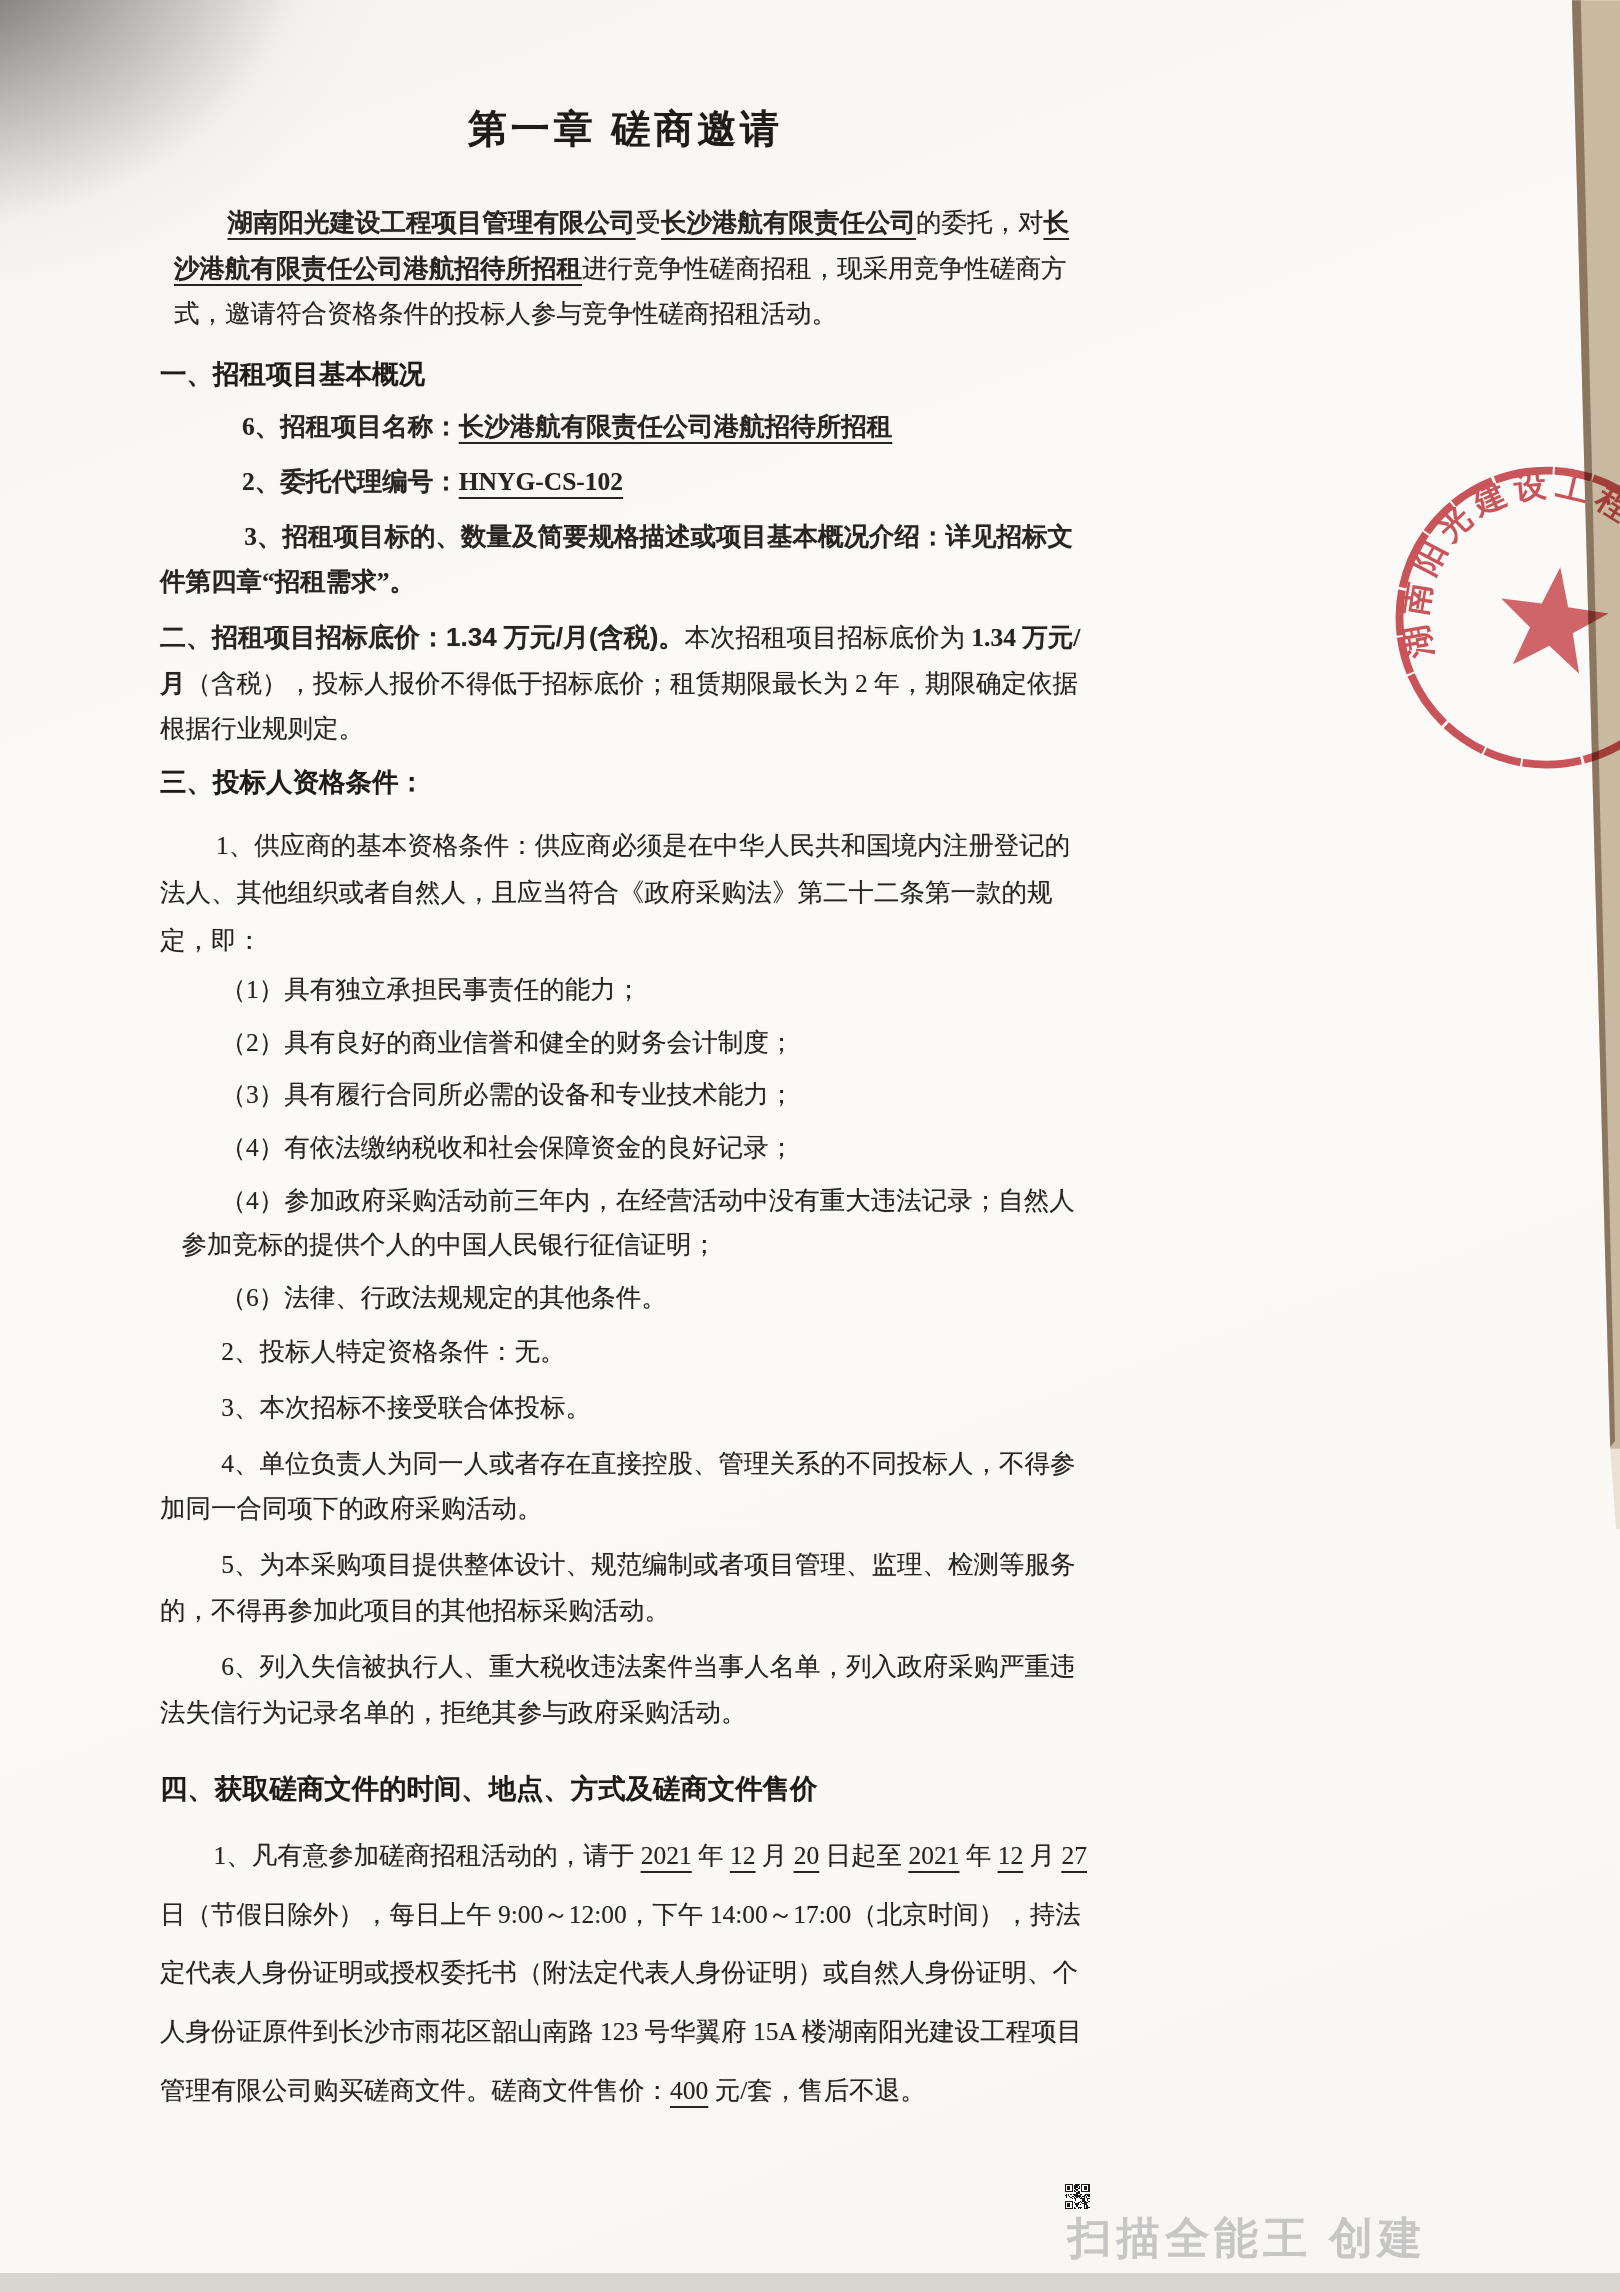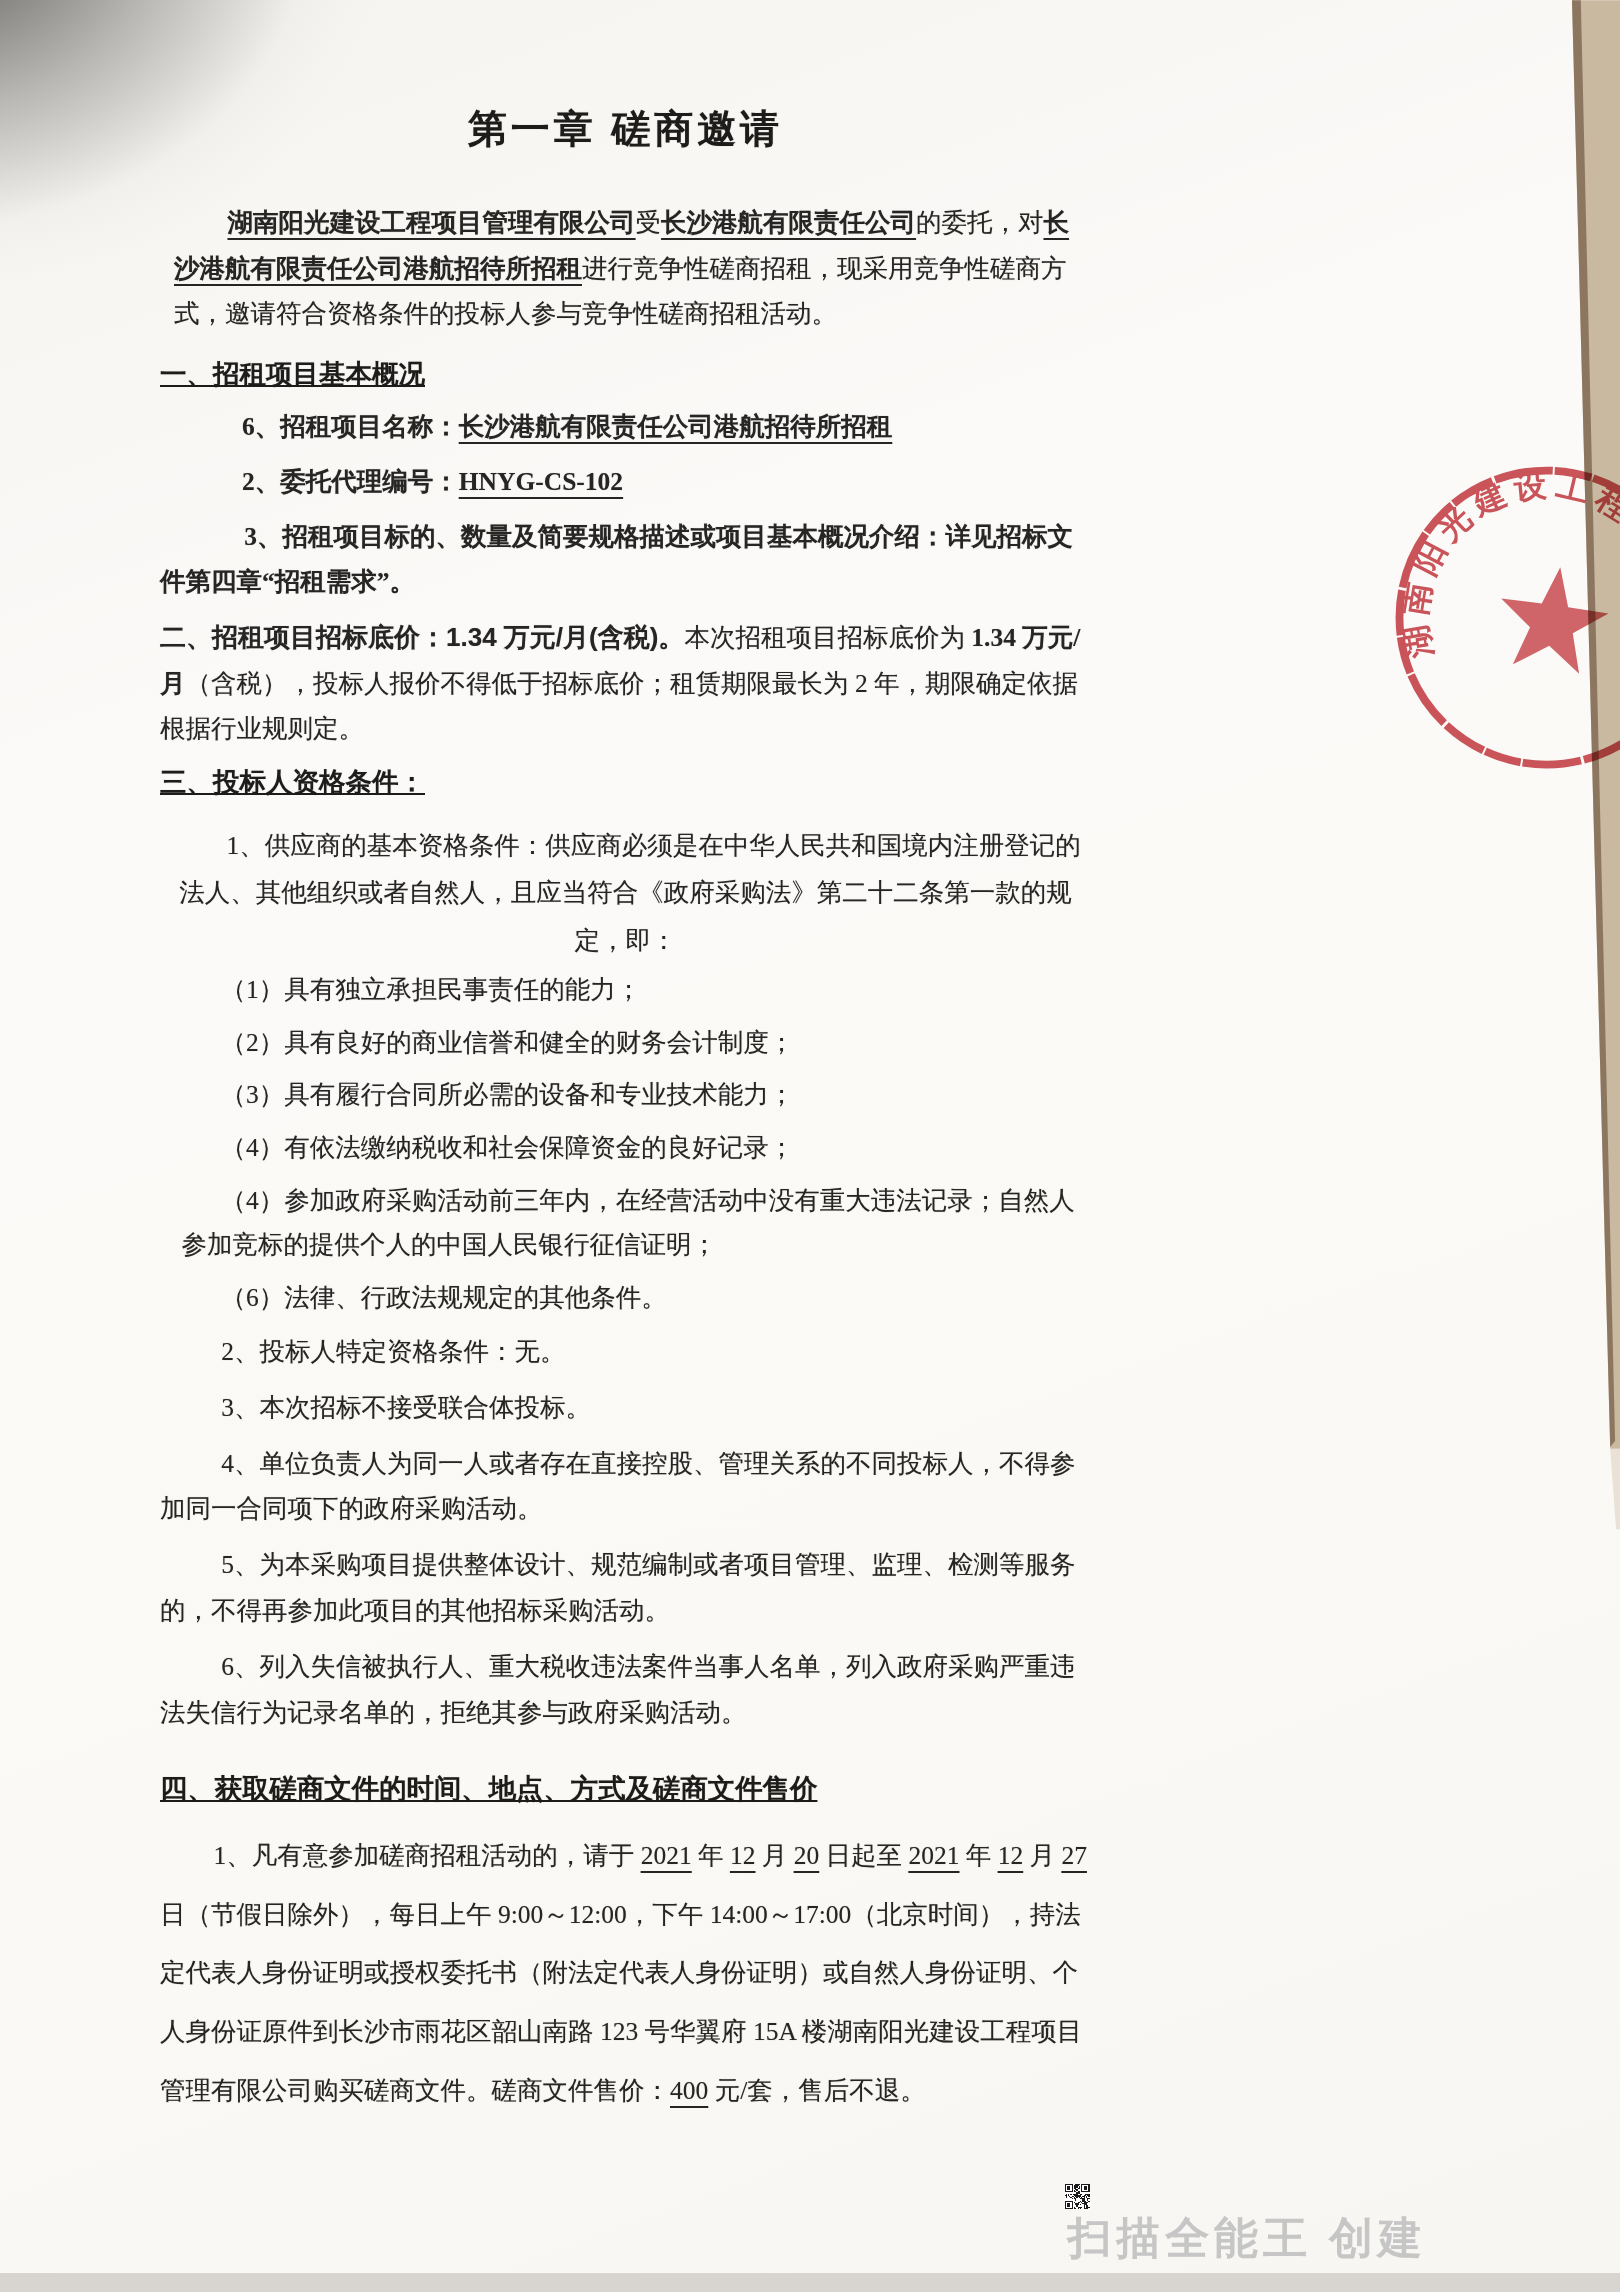--- a/index.html
+++ b/index.html
@@ -23,27 +23,27 @@
     font-family:"Liberation Sans","DejaVu Sans",sans-serif;
     font-size:39px;font-weight:700;text-align:center;
     margin:0 0 37px 0;letter-spacing:3.9px;color:#1d1c1a;
   }
   .para{margin:14px;}
   .indent2{text-indent:2.1em;}
   .b{font-weight:700;}
   .u{text-decoration:underline;text-underline-offset:6.9px;text-decoration-thickness:2px;}
   .sec-h{
     font-family:"Liberation Sans","DejaVu Sans",sans-serif;
-    font-weight:700;font-size:26.5px;color:#1d1c1a;margin:7.8px 0 5.9px 0;text-decoration:underline;
+    font-weight:700;font-size:26.5px;color:#1d1c1a;margin:7.8px 0 5.9px 0;
   }
   .item-n1{margin:5.9px 0 9.8px 82px;font-weight:700;}
   .item3{margin:5.9px 0 9.8px 0;text-indent:3.3em;font-weight:700;}
   .s2para{margin:9.8px 0 7.8px 0;}
   .s2para .lead{font-weight:700;font-family:"Liberation Sans","DejaVu Sans",sans-serif;font-size:26px;}
-  .s3p1{margin:15.7px 0 3.9px 0;text-indent:2.2em;line-height:1.85;text-align:center;}
+  .s3p1{margin:15.7px 0 3.9px 0;text-indent:2.2em;line-height:1.85;}
   .plist{margin:2px 0 0 21.6px;text-indent:39px;line-height:1.73;}
   .plist-gap{margin-bottom:8.8px;}
   .s3item{margin:3.9px 0 9.8px 0;text-indent:2.4em;line-height:1.8;}
   .s4h{margin-top:29px;font-size:27.4px;}
   .s4para{margin:13.7px 0 0 0;text-indent:2.1em;line-height:2.3;}
   .stamp{position:absolute;left:1374px;top:449px;width:345px;height:345px;opacity:.92;mix-blend-mode:multiply;}
   .edge-svg{position:absolute;left:0;top:0;width:1620px;height:2293px;pointer-events:none;}
   .footer{position:absolute;left:1040px;top:2184px;height:84px;display:flex;align-items:flex-start;flex-direction:column;}
   .qr{width:74px;height:74px;}
   .wm-text{

